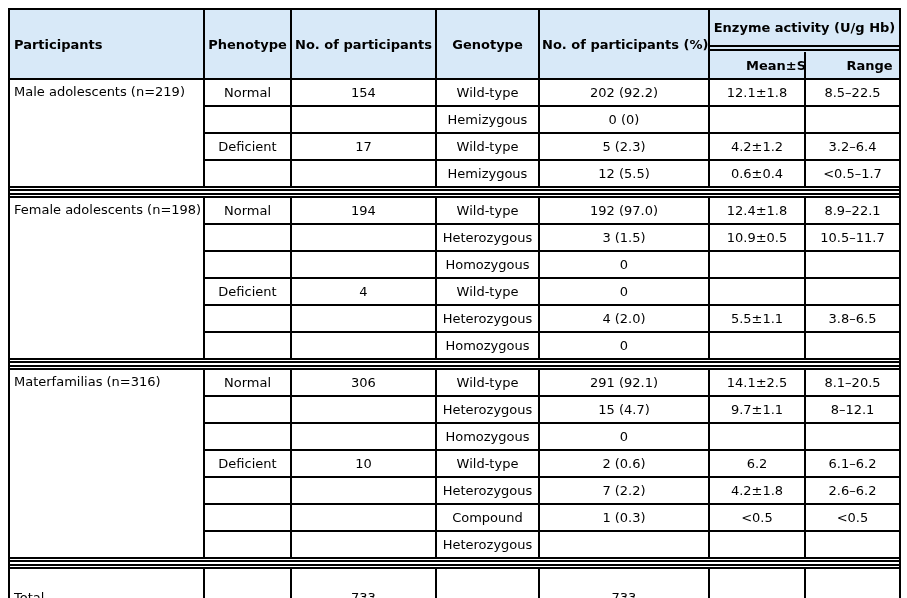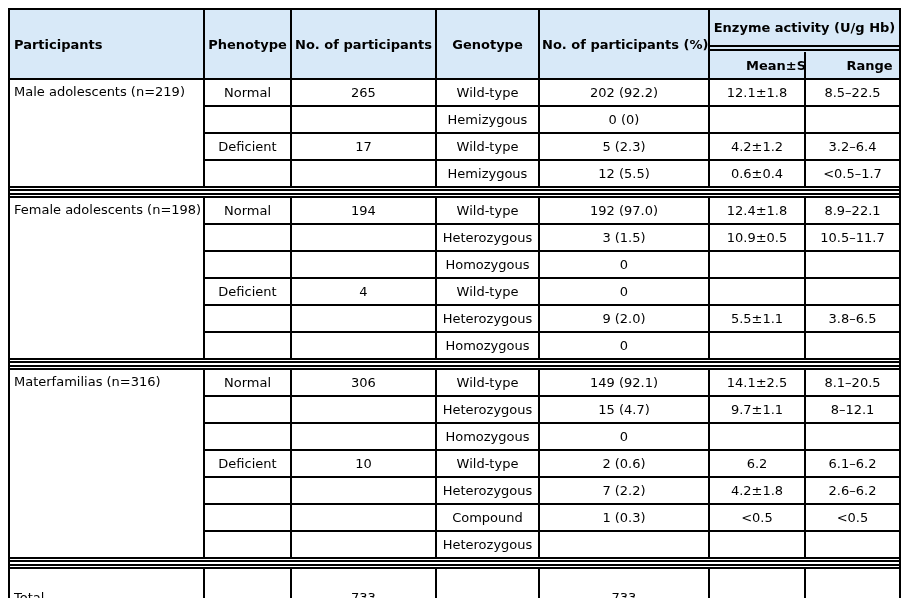--- a/index.html
+++ b/index.html
@@ -114,21 +114,21 @@
       </tr>
       <tr class="h2">
         <th>Mean±SD</th>
         <th>Range</th>
       </tr>
     </thead>
     <tbody id="table-body">
         <tr>
           <td class="part" rowspan="4">Male adolescents (n=219)</td>
           <td>Normal</td>
-          <td>265</td>
+          <td>154</td>
           <td>Wild-type</td>
           <td>202 (92.2)</td>
           <td>12.1±1.8</td>
           <td>8.5–22.5</td>
         </tr>
         <tr>
           <td></td>
           <td></td>
           <td>Hemizygous</td>
           <td>0 (0)</td>
@@ -186,21 +186,21 @@
           <td>4</td>
           <td>Wild-type</td>
           <td>0</td>
           <td></td>
           <td></td>
         </tr>
         <tr>
           <td></td>
           <td></td>
           <td>Heterozygous</td>
-          <td>9 (2.0)</td>
+          <td>4 (2.0)</td>
           <td>5.5±1.1</td>
           <td>3.8–6.5</td>
         </tr>
         <tr>
           <td></td>
           <td></td>
           <td>Homozygous</td>
           <td>0</td>
           <td></td>
           <td></td>
@@ -208,21 +208,21 @@
         <tr class="sep">
           <td colspan="7">
             <div class="dbl"></div>
           </td>
         </tr>
         <tr>
           <td class="part" rowspan="7">Materfamilias (n=316)</td>
           <td>Normal</td>
           <td>306</td>
           <td>Wild-type</td>
-          <td>149 (92.1)</td>
+          <td>291 (92.1)</td>
           <td>14.1±2.5</td>
           <td>8.1–20.5</td>
         </tr>
         <tr>
           <td></td>
           <td></td>
           <td>Heterozygous</td>
           <td>15 (4.7)</td>
           <td>9.7±1.1</td>
           <td>8–12.1</td>

